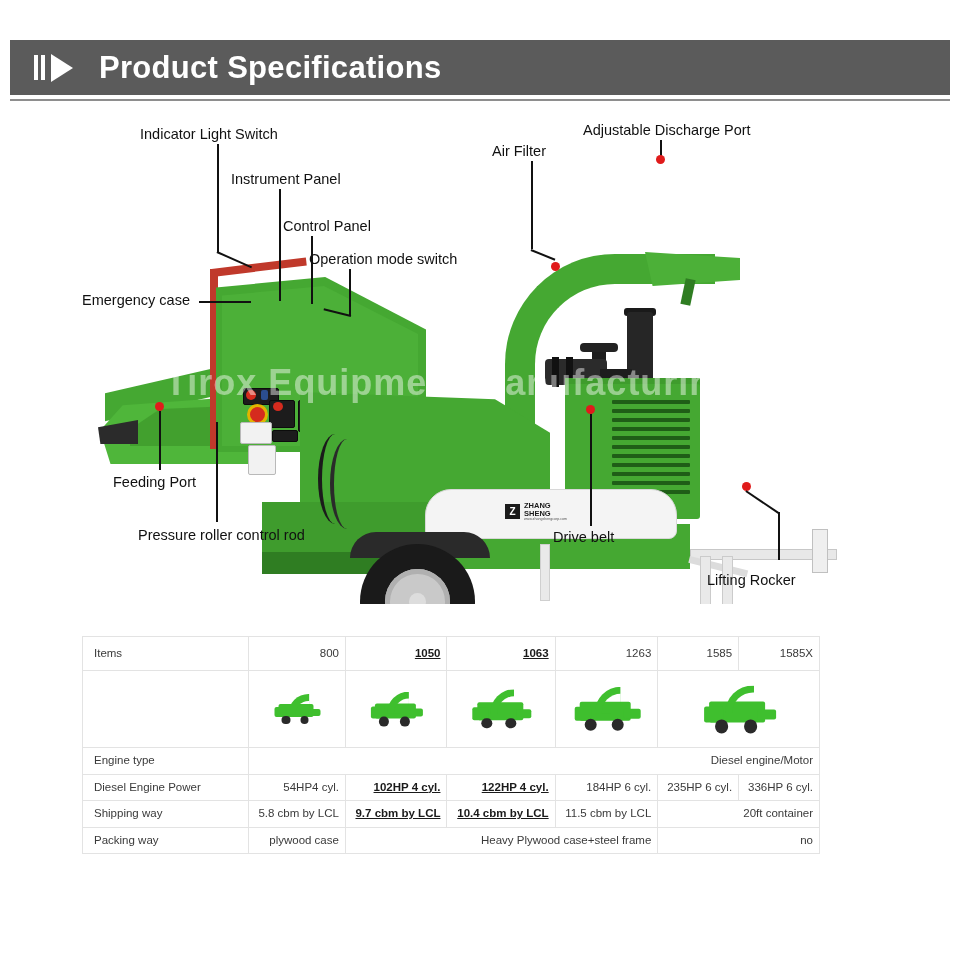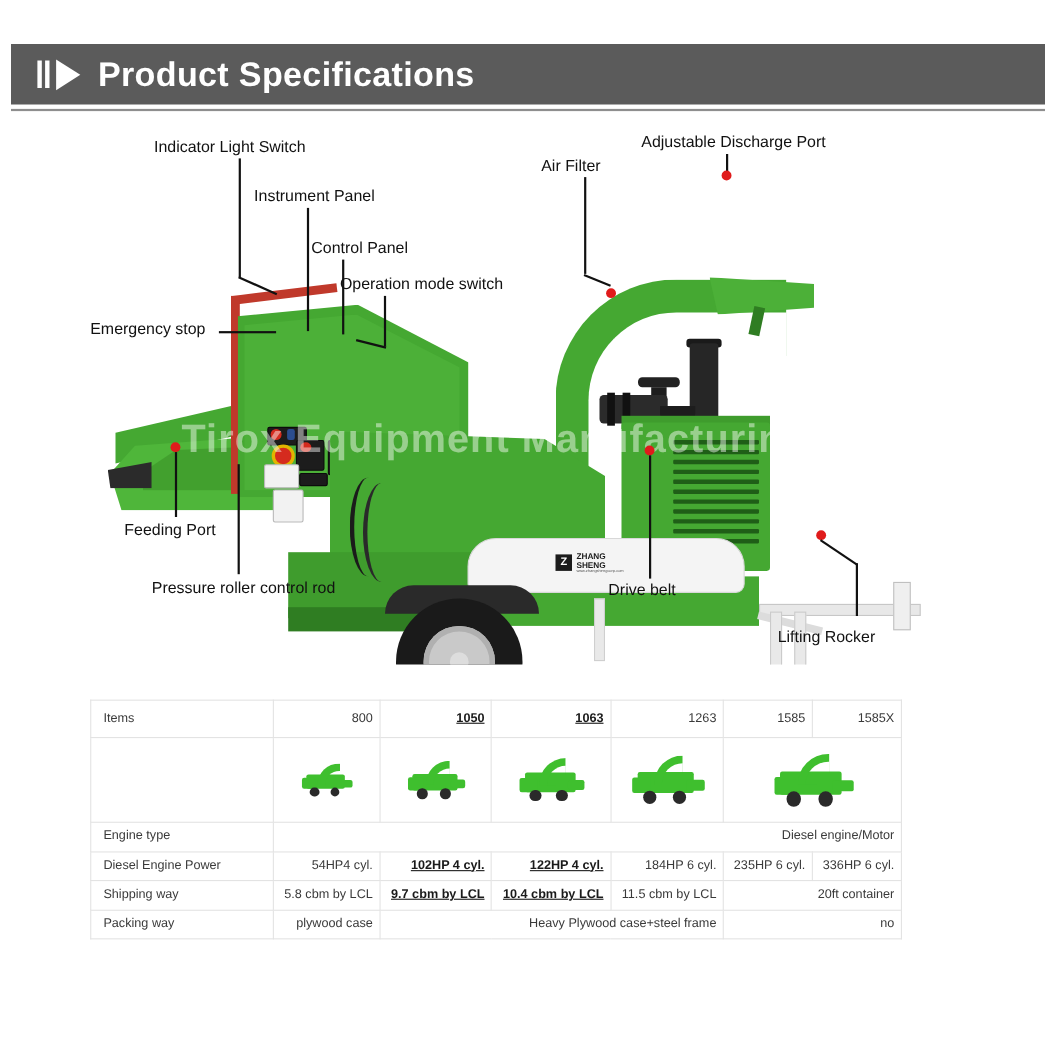--- a/index.html
+++ b/index.html
@@ -21,21 +21,21 @@
     margin-left:24px; display:flex; align-items:center; gap:3px;
   }
   .hi-bar{width:4px;height:25px;background:#ffffff;}
   .hi-tri{
     width:0;height:0;margin-left:3px;
     border-top:14px solid transparent;
     border-bottom:14px solid transparent;
     border-left:22px solid #ffffff;
   }
   .header-title{
-    margin-left:16px;
+    margin-left:26px;
     color:#ffffff;
     font-size:31px;
     font-weight:bold;
     letter-spacing:0.3px;
   }
   .header-rule{
     position:absolute;left:10px;top:99px;width:940px;height:5px;
     border-top:2px solid #8e8e8e;
     border-bottom:2px solid #c9c9c9;
     background:#ffffff;
@@ -191,21 +191,21 @@
   .hitch{left:812px;top:425px;width:14px;height:42px;background:#efefef;border:1px solid #c0c0c0;}
   .jack-l{left:700px;top:452px;width:9px;height:62px;background:#e9e9e9;border:1px solid #cbcbcb;}
   .jack-r{left:722px;top:452px;width:9px;height:62px;background:#e9e9e9;border:1px solid #cbcbcb;}
   .leg-a{left:540px;top:440px;width:8px;height:55px;background:#e9e9e9;border:1px solid #cfcfcf;}
 
   
   .hose{position:absolute;border-left:4px solid #1b1b1b;border-radius:50%;height:90px;}
 
   
   .watermark{
-    position:absolute;left:165px;top:274px;width:640px;
+    position:absolute;left:165px;top:258px;width:640px;
     font-size:36px;font-weight:bold;color:#ffffff;opacity:.45;
     letter-spacing:1px;
     pointer-events:none;
   }
 
   
   .spec-wrap{
     position:absolute;left:82px;top:636px;width:867px;
   }
   table.spec{
@@ -356,21 +356,21 @@
   <div class="callout" style="left:231px;top:67px;">Instrument Panel</div>
   <div class="lead" style="left:279px;top:85px;width:1.6px;height:112px;"></div>
 
   <div class="callout" style="left:283px;top:114px;">Control Panel</div>
   <div class="lead" style="left:311px;top:132px;width:1.6px;height:68px;"></div>
 
   <div class="callout" style="left:309px;top:147px;">Operation mode switch</div>
   <div class="lead" style="left:349px;top:165px;width:1.6px;height:46px;"></div>
   <div class="lead" style="left:323px;top:211px;width:28px;height:1.6px;transform:rotate(14deg);transform-origin:right center;"></div>
 
-  <div class="callout" style="left:82px;top:188px;">Emergency stop</div>
+  <div class="callout" style="left:82px;top:188px;">Emergency case</div>
   <div class="lead" style="left:199px;top:197px;width:52px;height:1.6px;"></div>
 
   <div class="callout" style="left:492px;top:39px;">Air Filter</div>
   <div class="lead" style="left:531px;top:57px;width:1.6px;height:88px;"></div>
   <div class="lead" style="left:531px;top:145px;width:26px;height:1.6px;transform:rotate(22deg);transform-origin:left center;"></div>
   <div class="dot" style="left:551px;top:158px;"></div>
 
   <div class="callout" style="left:583px;top:18px;">Adjustable Discharge Port</div>
   <div class="lead" style="left:660px;top:36px;width:1.6px;height:16px;"></div>
   <div class="dot" style="left:656px;top:51px;"></div>

